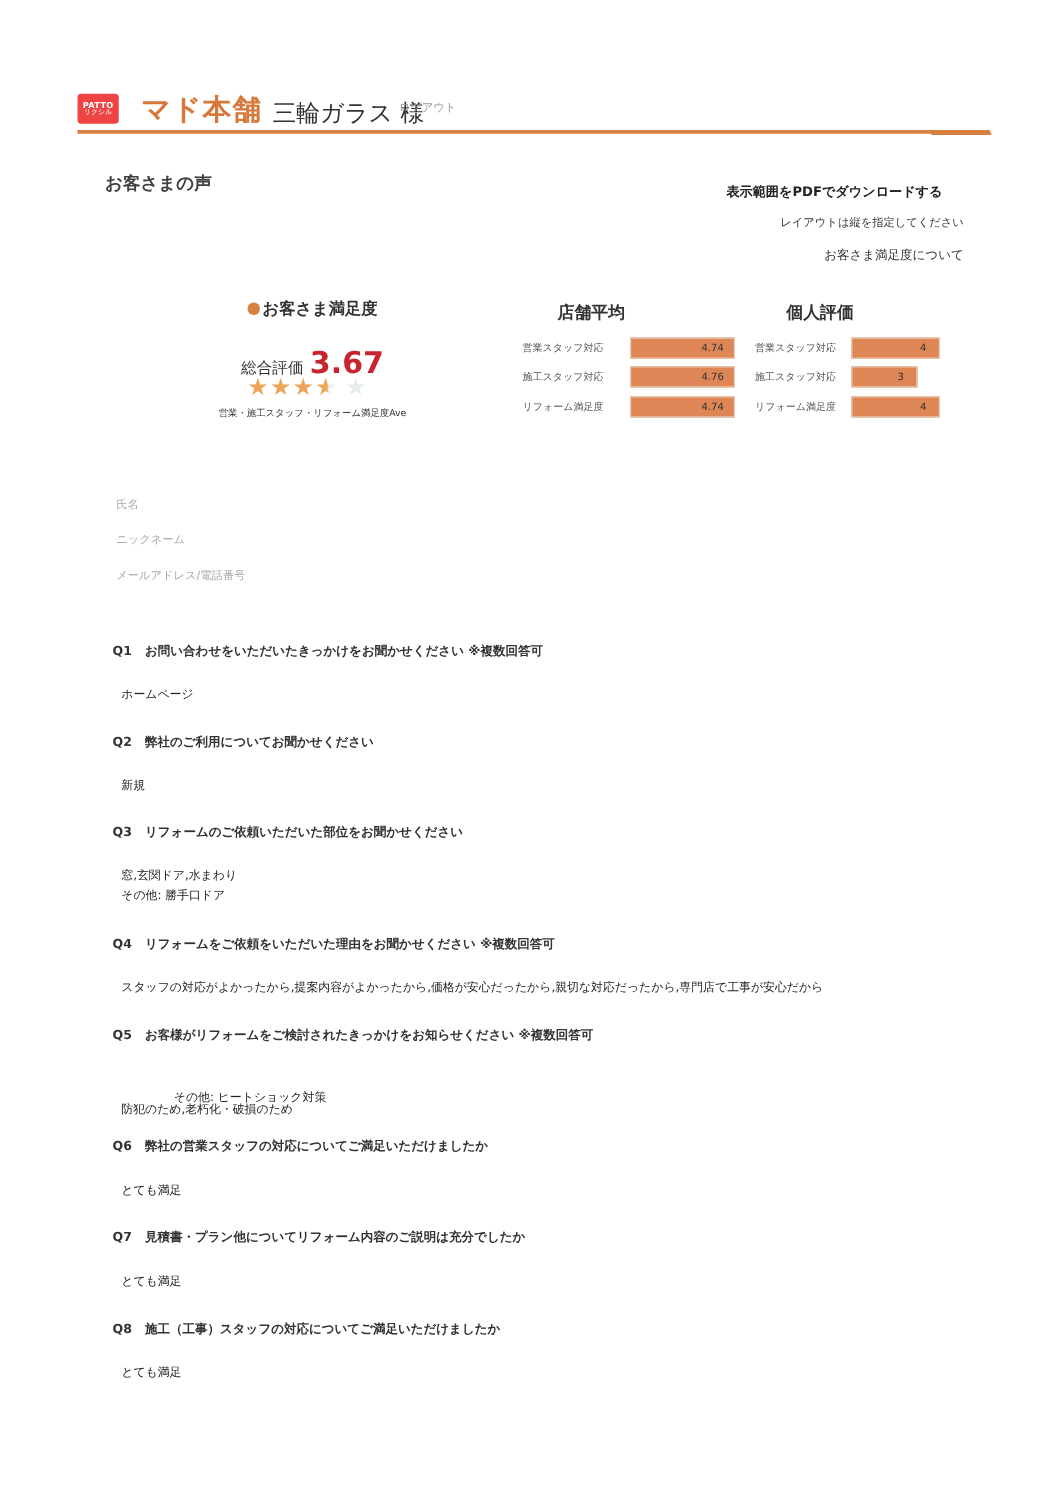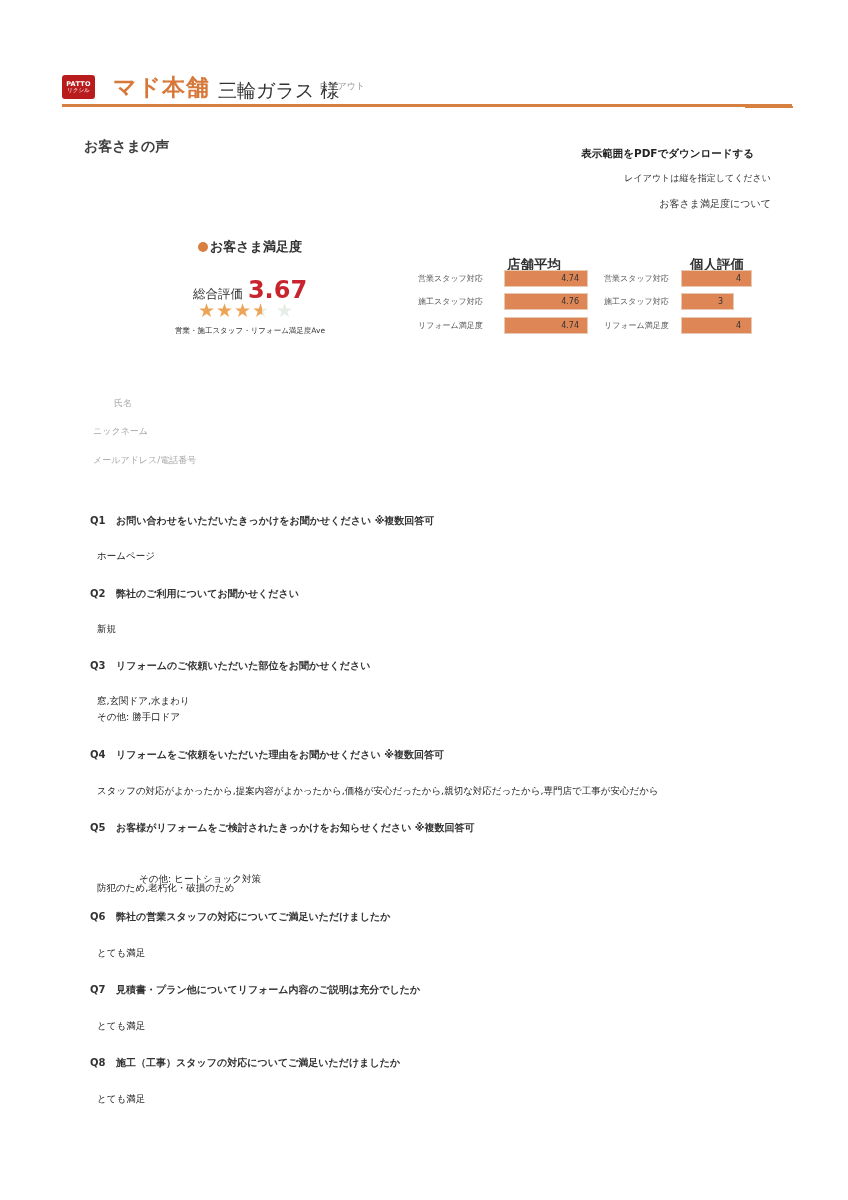--- a/index.html
+++ b/index.html
@@ -1,20 +1,20 @@
 <!DOCTYPE html>
 <html><head>
   <meta charset="utf-8">
   <style>
     * { box-sizing: border-box; margin: 0; padding: 0; }
     html, body { width: 848px; height: 1200px; background: #ffffff; overflow: hidden; }
     body { font-family: "DejaVu Sans", "Liberation Sans", sans-serif; color: #333; position: relative; }
 
     .header { position: absolute; left: 62px; top: 72px; height: 30px; display: flex; align-items: center; }
-    .logo-box { width: 33px; height: 24px; background: #b91c1c; border-radius: 3px; color: #fff; display: flex; flex-direction: column; align-items: center; justify-content: center; line-height: 1; }
+    .logo-box { width: 33px; height: 24px; background: #ef4444; border-radius: 3px; color: #fff; display: flex; flex-direction: column; align-items: center; justify-content: center; line-height: 1; }
     .logo-box .l1 { font-size: 6.5px; font-weight: bold; letter-spacing: 0.3px; }
     .logo-box .l2 { font-size: 5.5px; margin-top: 1px; }
     .logo-text { margin-left: 18px; font-size: 23px; font-weight: bold; color: #d7783a; letter-spacing: 1px; }
     .client-name { position: absolute; left: 156px; top: 6px; font-size: 19px; color: #333; white-space: nowrap; }
     .logout { position: absolute; left: 257px; top: 8px; font-size: 9px; color: #999; white-space: nowrap; }
     .header-rule { position: absolute; left: 62px; top: 104px; width: 730px; height: 3px; background: #d7803f; }
     .header-rule-thin { position: absolute; left: 745px; top: 106px; width: 48px; height: 2px; background: #d7803f; }
 
     .page-title { position: absolute; left: 84px; top: 138px; font-size: 14px; font-weight: bold; color: #404040; }
     .pdf-link { position: absolute; right: 94px; top: 147px; font-size: 10.5px; font-weight: bold; color: #222; white-space: nowrap; }
@@ -27,21 +27,21 @@
     .overall { margin-top: 20px; display: flex; align-items: baseline; justify-content: center; }
     .overall-label { font-size: 12.5px; color: #333; margin-right: 5px; }
     .overall-score { font-size: 24px; font-weight: bold; color: #c8242e; }
     .stars { margin-top: -4px; font-size: 19px; line-height: 20px; letter-spacing: 1px; padding-right: 8px; }
     .star { color: #eda457; display: inline-block; }
     .star.half { background: linear-gradient(90deg, #eda457 55%, #e6ece6 55%); -webkit-background-clip: text; background-clip: text; color: transparent; }
     .star.empty { color: #e6ece6; margin-left: 6px; }
     .sat-sub { margin-top: 6px; font-size: 7.5px; color: #333; white-space: nowrap; }
 
     .bar-group { position: absolute; top: 241px; }
-    .bar-group-title { font-size: 13.5px; font-weight: bold; color: #333; text-align: right; margin-top: 15px; }
+    .bar-group-title { font-size: 13.5px; font-weight: bold; color: #333; text-align: left; }
     .bar-row { position: absolute; left: 0; display: flex; align-items: center; height: 18px; }
     .bar-label { width: 86px; font-size: 8px; color: #555; white-space: nowrap; }
     .bar { height: 17px; background: #df8656; border: 1px solid #e8c9b2; display: flex; align-items: center; justify-content: flex-end; padding-right: 8px; font-size: 8px; color: #333; }
 
     .field-label { position: absolute; left: 93px; font-size: 9px; color: #aaa; white-space: nowrap; }
 
     .qa { position: absolute; left: 90px; }
     .q { font-size: 10px; font-weight: bold; color: #333; white-space: nowrap; }
     .q .qn { display: inline-block; width: 26px; }
     .a { position: absolute; left: 7px; font-size: 9.5px; color: #222; line-height: 16px; white-space: nowrap; }
@@ -118,21 +118,21 @@
       </div>
   </div>
   <div class="bar-row" style="top:75px;">
     <span class="bar-label" style="width:77px;">リフォーム満足度</span>
     <div class="bar" style="width:71px; padding-right:10px;">
         <span>4</span>
       </div>
   </div>
 </div>
 
-<div class="field-label" style="top:397px;margin-left:21px;">氏名</div>
+<div class="field-label" style="top:397px;">氏名</div>
 <div class="field-label" style="top:425px;">ニックネーム</div>
 <div class="field-label" style="top:454px;">メールアドレス/電話番号</div>
 
 <div class="qa" style="top:514px;">
   <div class="q"><span class="qn">Q1</span><span>お問い合わせをいただいたきっかけをお聞かせください ※複数回答可</span></div>
   <div class="a" style="top:34px;">ホームページ</div>
 </div>
 
 <div class="qa" style="top:587px;">
   <div class="q"><span class="qn">Q2</span><span>弊社のご利用についてお聞かせください</span></div>

